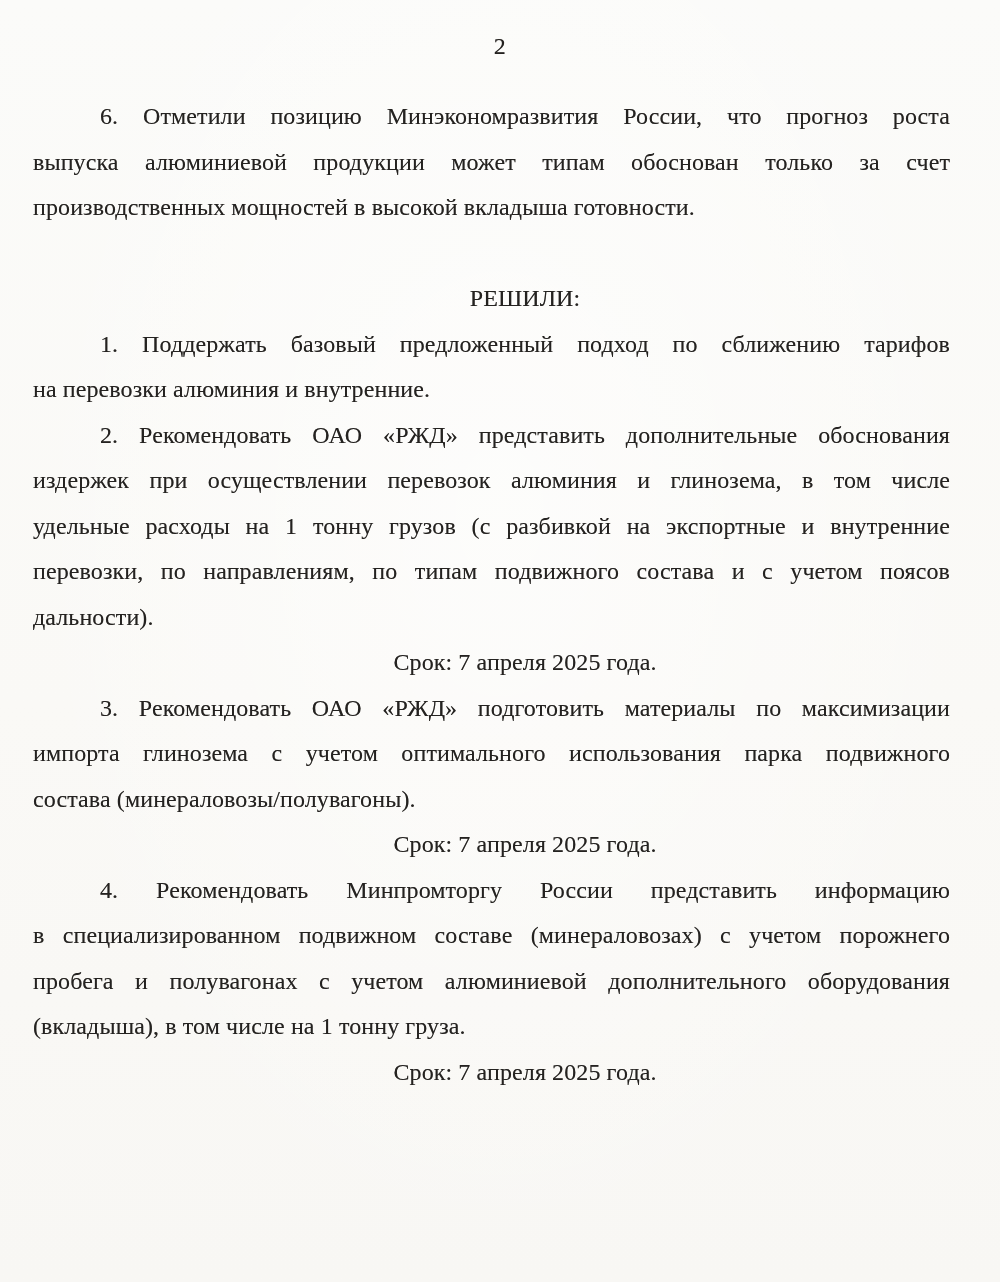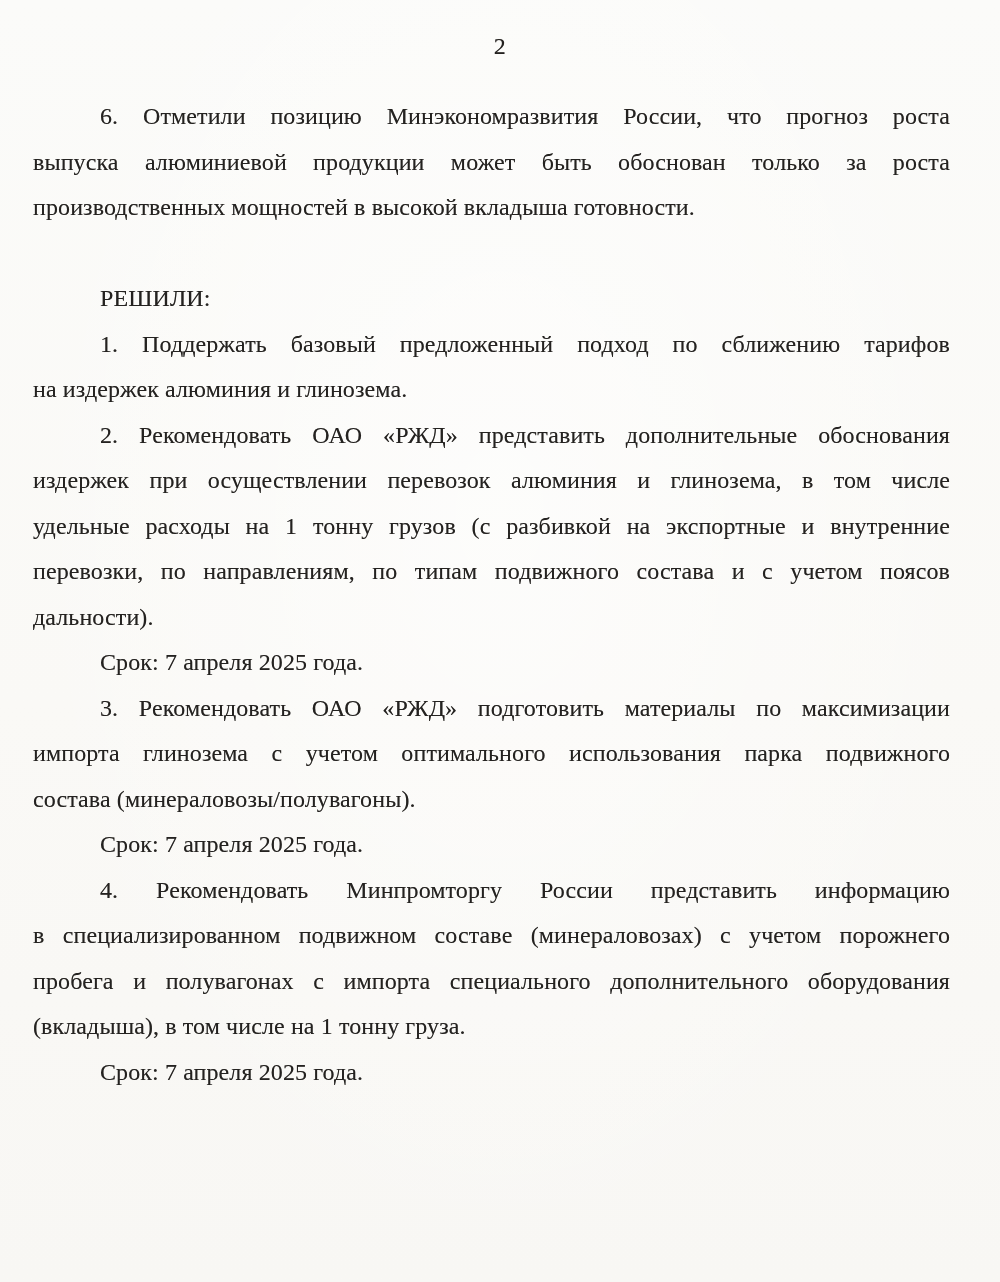--- a/index.html
+++ b/index.html
@@ -47,47 +47,48 @@
     overflow: visible;
   }
   
   .just {
     white-space: normal;
     text-align: justify;
     text-align-last: justify;
   }
   .ind {
     text-indent: 67px;
+    text-align: center;
   }
   .blank-line {
     height: 45.5px;
   }
 </style>
 </head>
 <body>
 
 <div class="scan-page">
 
   <div class="page-number">2</div>
 
   <div class="doc-body">
 
     <div>
       <div class="line just ind">6. Отметили позицию Минэкономразвития России, что прогноз роста</div>
-      <div class="line just">выпуска алюминиевой продукции может быть обоснован только за роста</div>
+      <div class="line just">выпуска алюминиевой продукции может типам обоснован только за счет</div>
       <div class="line">производственных мощностей в высокой вкладыша готовности.</div>
     </div>
 
     <div class="blank-line"></div>
 
     <div class="line ind">РЕШИЛИ:</div>
 
     <div>
       <div class="line just ind">1. Поддержать базовый предложенный подход по сближению тарифов</div>
-      <div class="line">на издержек алюминия и глинозема.</div>
+      <div class="line">на перевозки алюминия и внутренние.</div>
     </div>
 
     <div>
       <div class="line just ind">2. Рекомендовать ОАО «РЖД» представить дополнительные обоснования</div>
       <div class="line just">издержек при осуществлении перевозок алюминия и глинозема, в том числе</div>
       <div class="line just">удельные расходы на 1 тонну грузов (с разбивкой на экспортные и внутренние</div>
       <div class="line just">перевозки, по направлениям, по типам подвижного состава и с учетом поясов</div>
       <div class="line">дальности).</div>
     </div>
 
@@ -97,20 +98,20 @@
       <div class="line just ind">3. Рекомендовать ОАО «РЖД» подготовить материалы по максимизации</div>
       <div class="line just">импорта глинозема с учетом оптимального использования парка подвижного</div>
       <div class="line">состава (минераловозы/полувагоны).</div>
     </div>
 
     <div class="line ind">Срок: 7 апреля 2025 года.</div>
 
     <div>
       <div class="line just ind">4. Рекомендовать Минпромторгу России представить информацию</div>
       <div class="line just">в специализированном подвижном составе (минераловозах) с учетом порожнего</div>
-      <div class="line just">пробега и полувагонах с импорта специального дополнительного оборудования</div>
+      <div class="line just">пробега и полувагонах с учетом алюминиевой дополнительного оборудования</div>
       <div class="line">(вкладыша), в том числе на 1 тонну груза.</div>
     </div>
 
     <div class="line ind">Срок: 7 апреля 2025 года.</div>
 
   </div>
 </div>
 
 </body></html>

